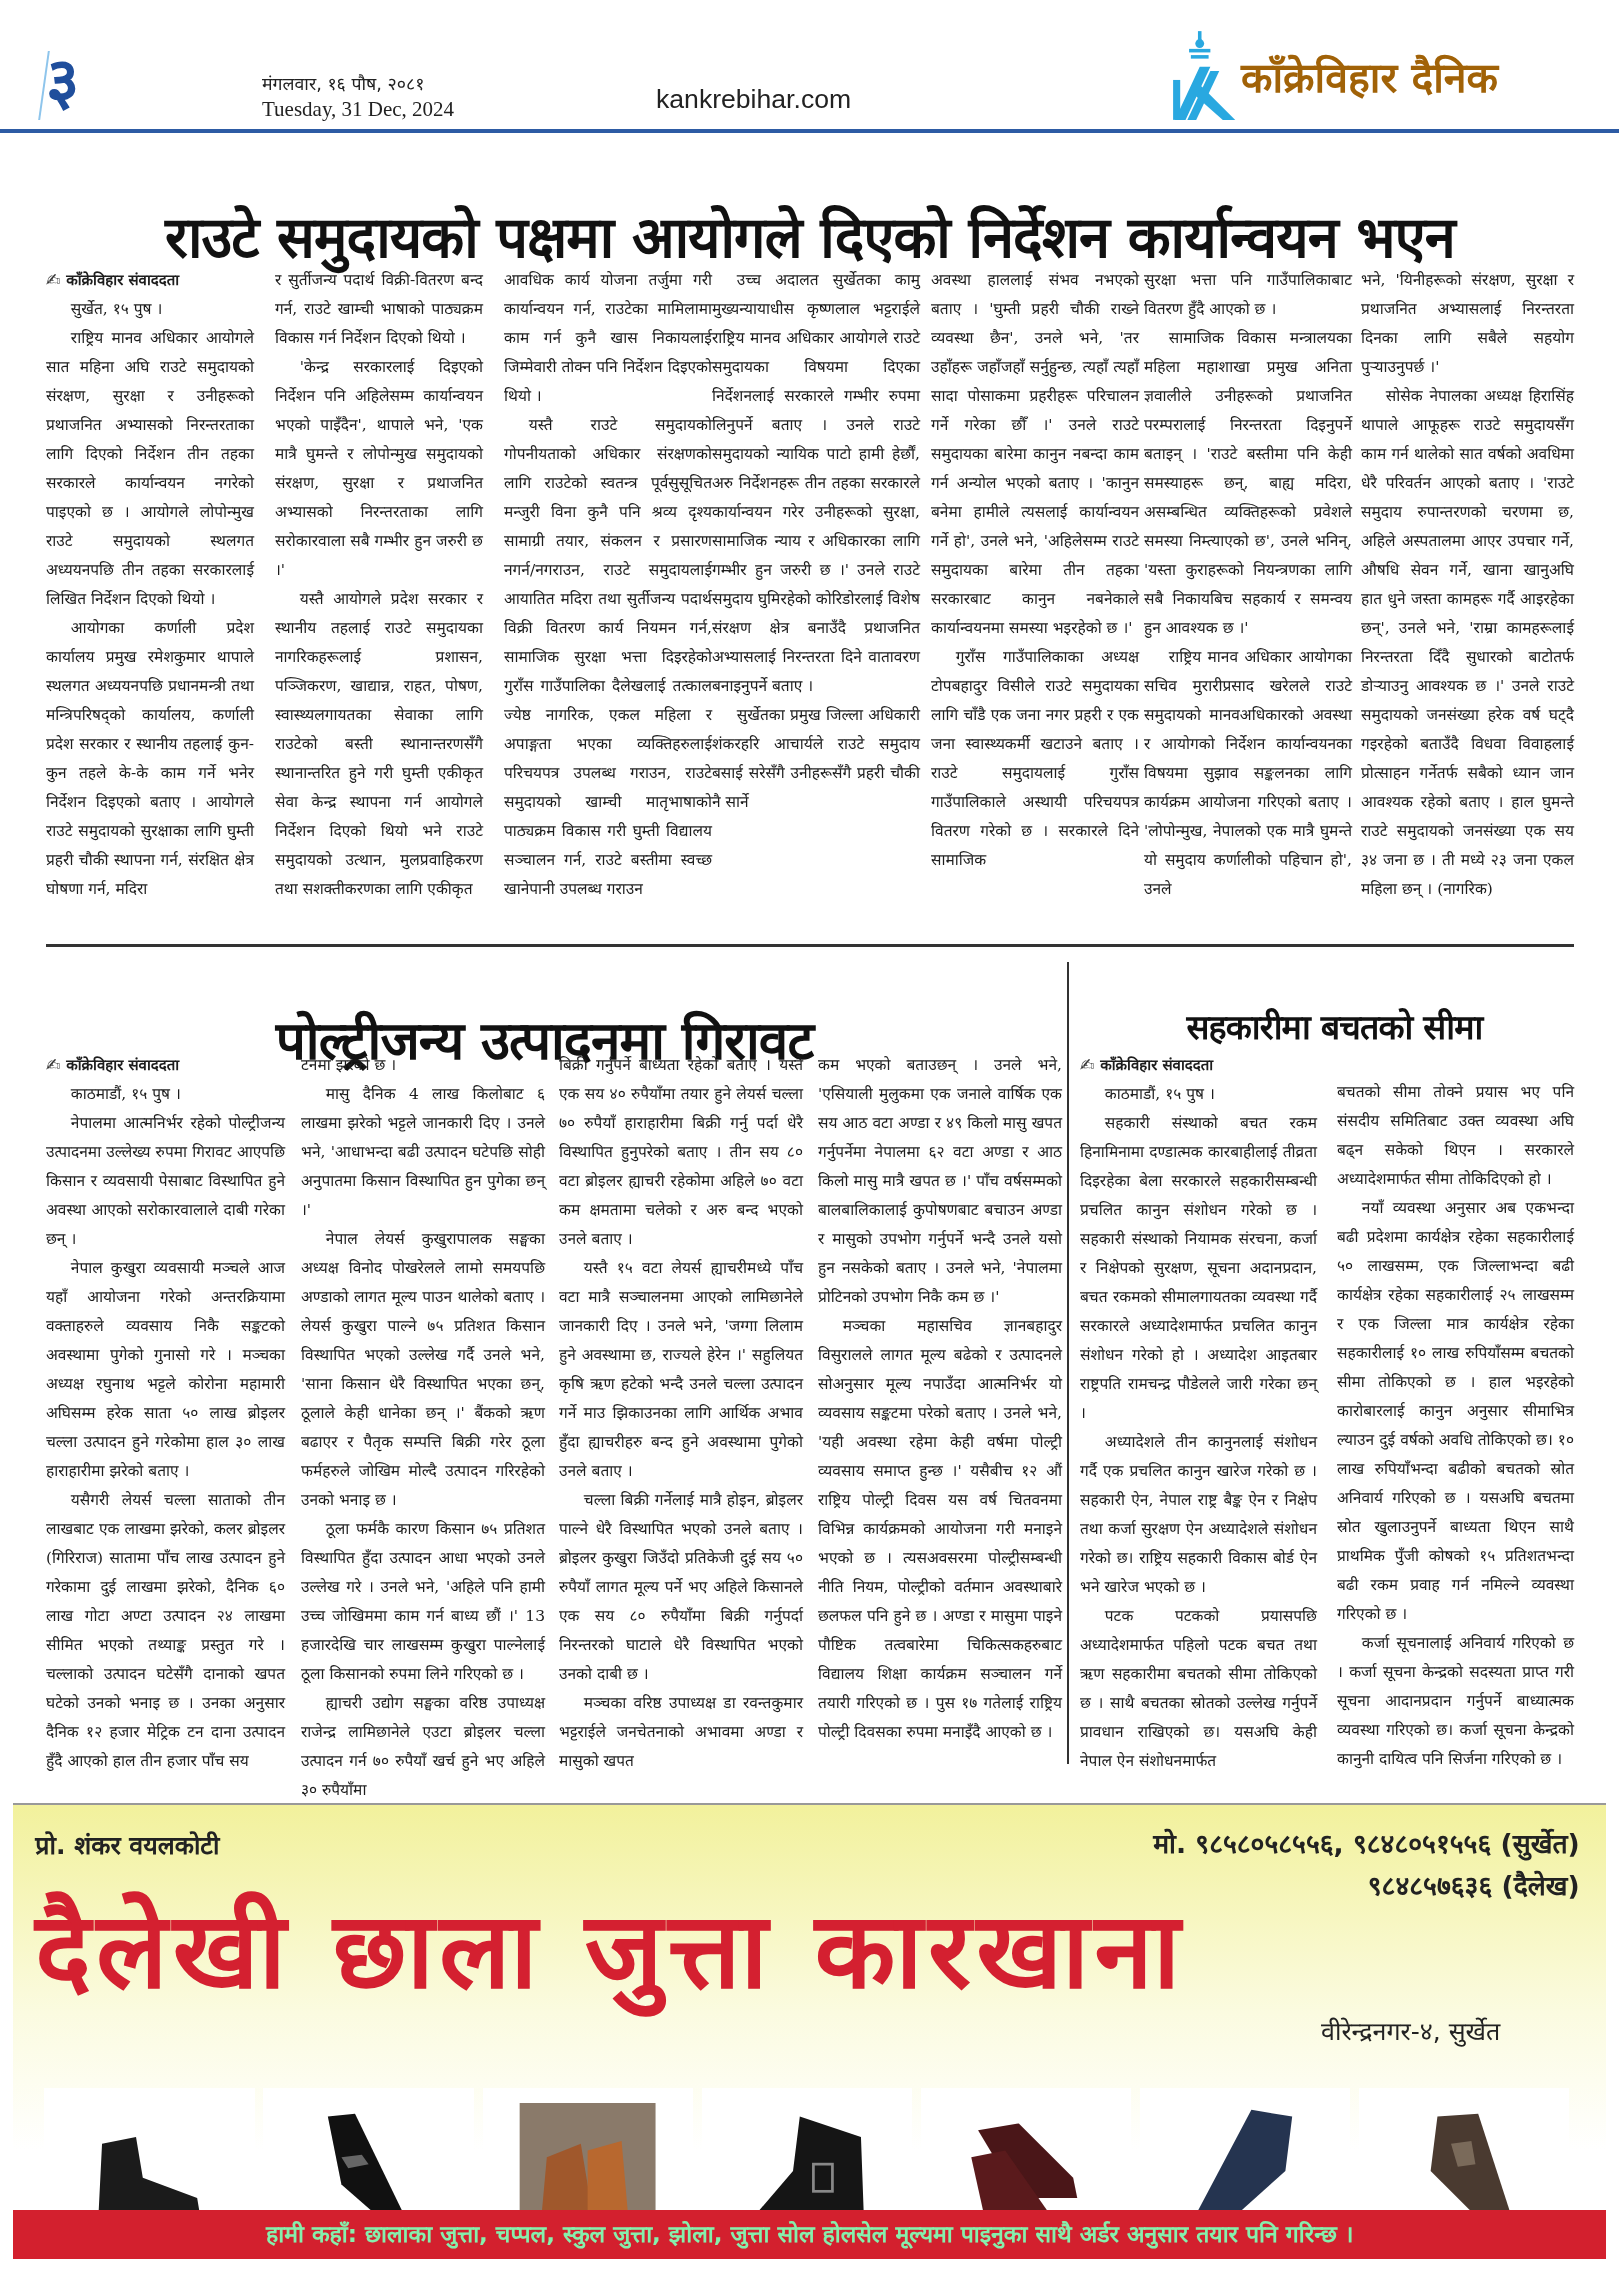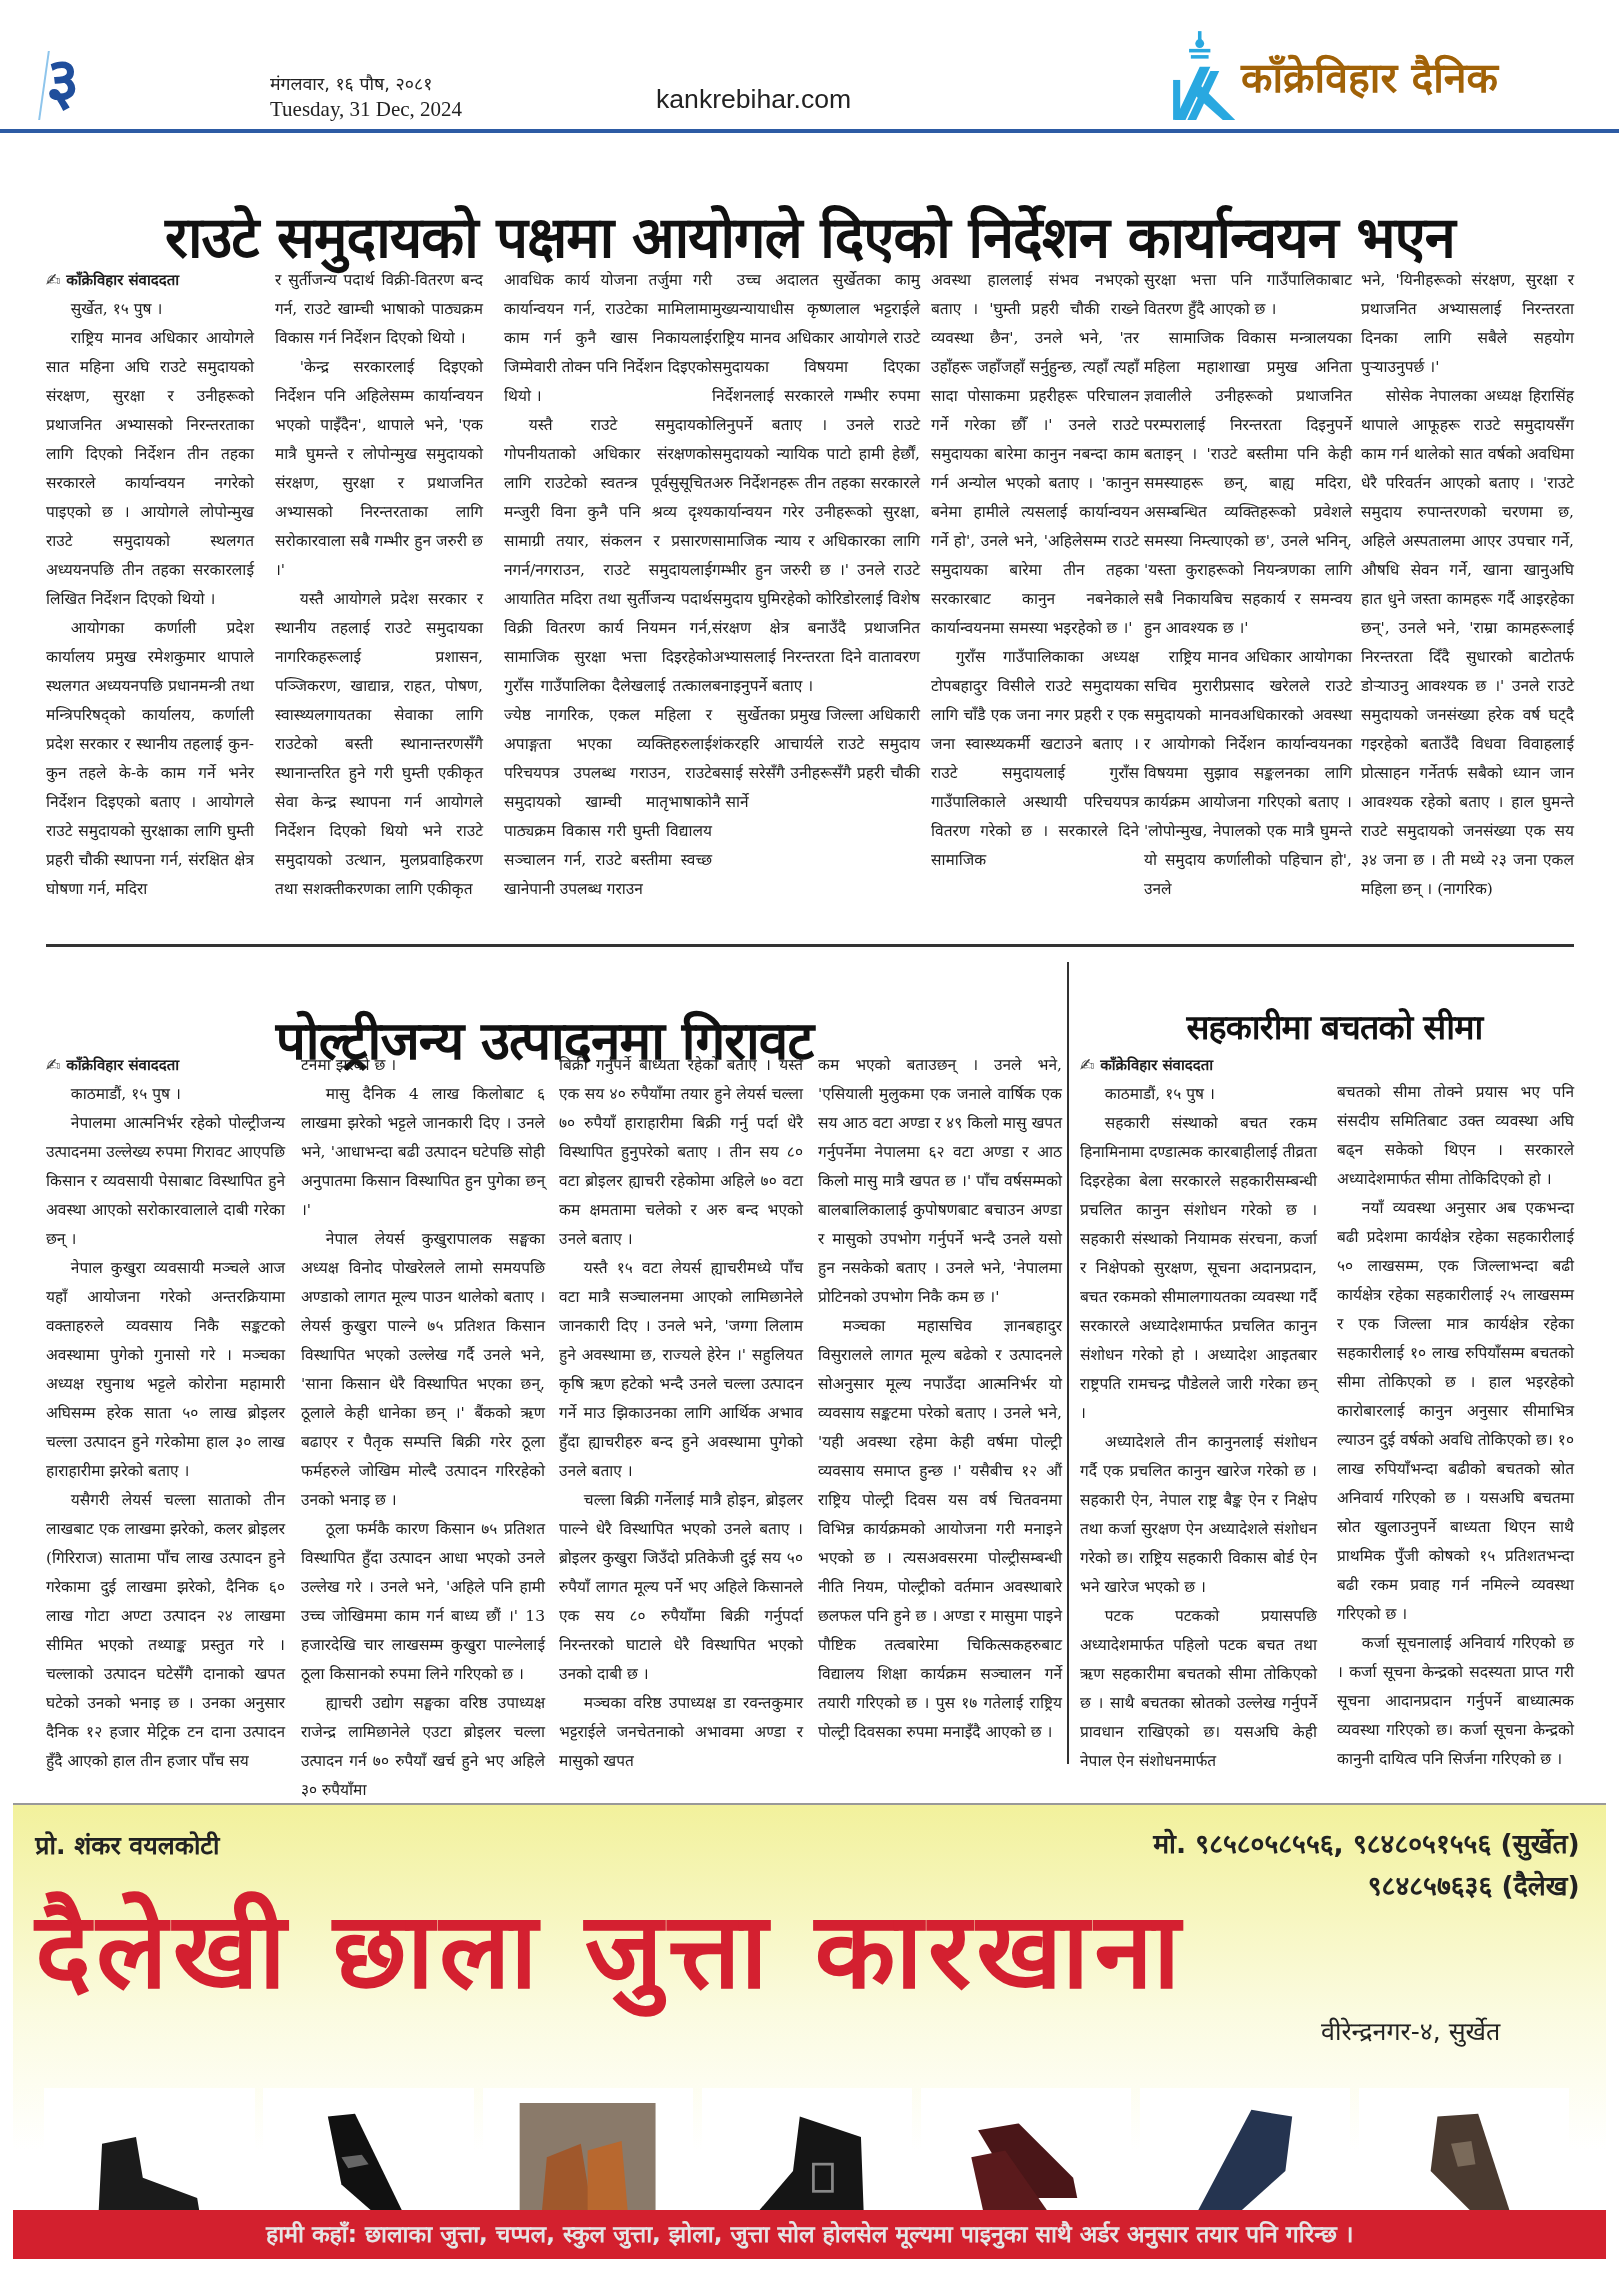--- a/index.html
+++ b/index.html
@@ -5,21 +5,21 @@
   html, body { margin: 0; padding: 0; background: #ffffff; }
   body { width: 1620px; height: 2270px; position: relative; overflow: hidden;
          font-family: "DejaVu Serif", "Liberation Serif", serif; color: #1a1a1a; }
 
   
   .masthead { position: absolute; left: 0; top: 0; width: 1620px; height: 133px; }
   .page-no { position: absolute; left: 46px; top: 55px; width: 64px; height: 64px;
              font-family: "DejaVu Sans", sans-serif; font-size: 64px; font-weight: bold;
              color: #1f4e9c; line-height: 64px; }
   .page-no-slash { position: absolute; left: 43px; top: 51px; width: 1.8px; height: 69px; background: #8ec5ec; transform: skewX(-8deg); }
-  .date-block { position: absolute; left: 75px; top: 69px; margin-left: 8px; }
+  .date-block { position: absolute; left: 75px; top: 69px; }
   .date-np { font-family: "DejaVu Sans", sans-serif; font-size: 17.7px; color: #222; }
   .date-en { font-family: "Liberation Serif", serif; font-size: 21px; color: #222; margin-top: 1.8px; }
   .site-url { position: absolute; left: 199px; top: 80px; font-family: "Liberation Sans", sans-serif;
               font-size: 26.6px; color: #222; }
   .logo { position: absolute; left: 332px; top: 34px; height: 89px; display: flex; align-items: center; }
   .logo-mark { width: 71px; height: 89px; }
   .logo-text { font-family: "DejaVu Sans", sans-serif; font-size: 41px; font-weight: bold; color: #a16207; margin-left: 4px; }
   .masthead-rule { position: absolute; left: 0; top: 129px; width: 1620px; height: 4.4px; background: #2d5ba4; }
 
   
@@ -71,21 +71,21 @@
   .ad-prop { position: absolute; left: 22px; top: 22px; font-family: "DejaVu Sans", sans-serif; font-weight: bold; font-size: 25px; color: #222; }
   .ad-phone1 { position: absolute; right: 26.6px; top: 19.5px; font-family: "DejaVu Sans", sans-serif; font-weight: bold; font-size: 26.6px; color: #222; }
   .ad-phone2 { position: absolute; right: 26.6px; top: 62px; font-family: "DejaVu Sans", sans-serif; font-weight: bold; font-size: 26.6px; color: #222; }
   .ad-title { position: absolute; left: 22px; top: 84px; width: 1534px; font-family: "DejaVu Sans", sans-serif; font-weight: bold;
               font-size: 105px; color: #d42030; letter-spacing: 5.3px; white-space: nowrap; line-height: 124px; }
   .ad-address { position: absolute; right: 106px; top: 208px; font-family: "DejaVu Sans", sans-serif; font-size: 25px; color: #222; }
   .shoes { position: absolute; left: 31px; top: 266px; width: 1525px; height: 168px; display: flex; gap: 8.9px; align-items: flex-end; }
   .shoe { position: relative; background: #fff; height: 151px; flex: 1; display: flex; align-items: flex-end; justify-content: center; }
   .shoe svg { width: 90%; height: 90%; }
   .ad-banner { position: absolute; left: 13.3px; top: 2210px; width: 1593px; height: 49px; background: #d3202e;
-               color: #e5e5e5; font-family: "DejaVu Sans", sans-serif; font-weight: bold; font-size: 23px;
+               color: #86efac; font-family: "DejaVu Sans", sans-serif; font-weight: bold; font-size: 23px;
                line-height: 49px; text-align: center; white-space: nowrap; }
 </style>
 </head>
 <body>
 
 <header class="masthead">
   <div class="page-no">३</div>
   <div class="page-no-slash"></div>
   <div class="date-block">
     <div class="date-np">मंगलवार, १६ पौष, २०८१</div>

